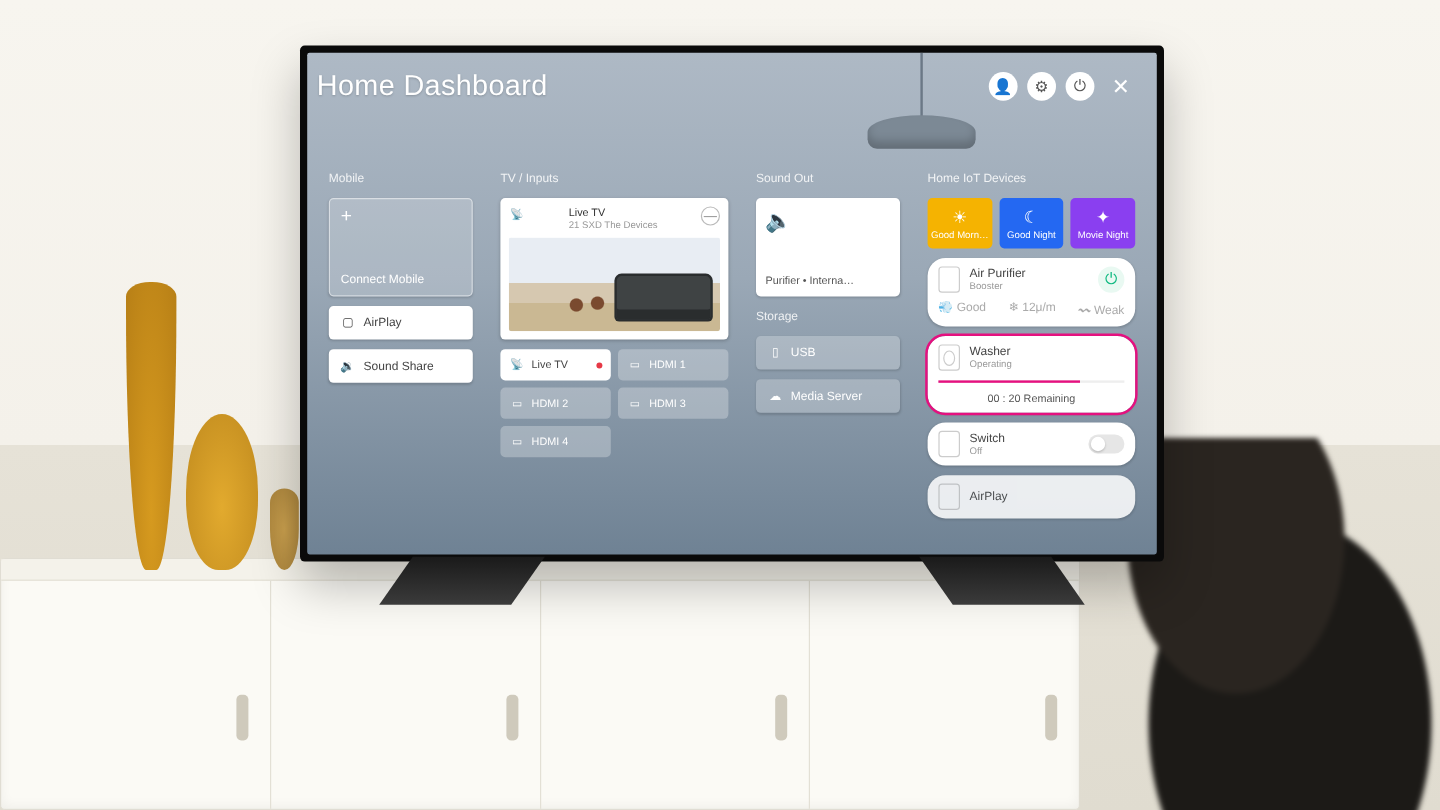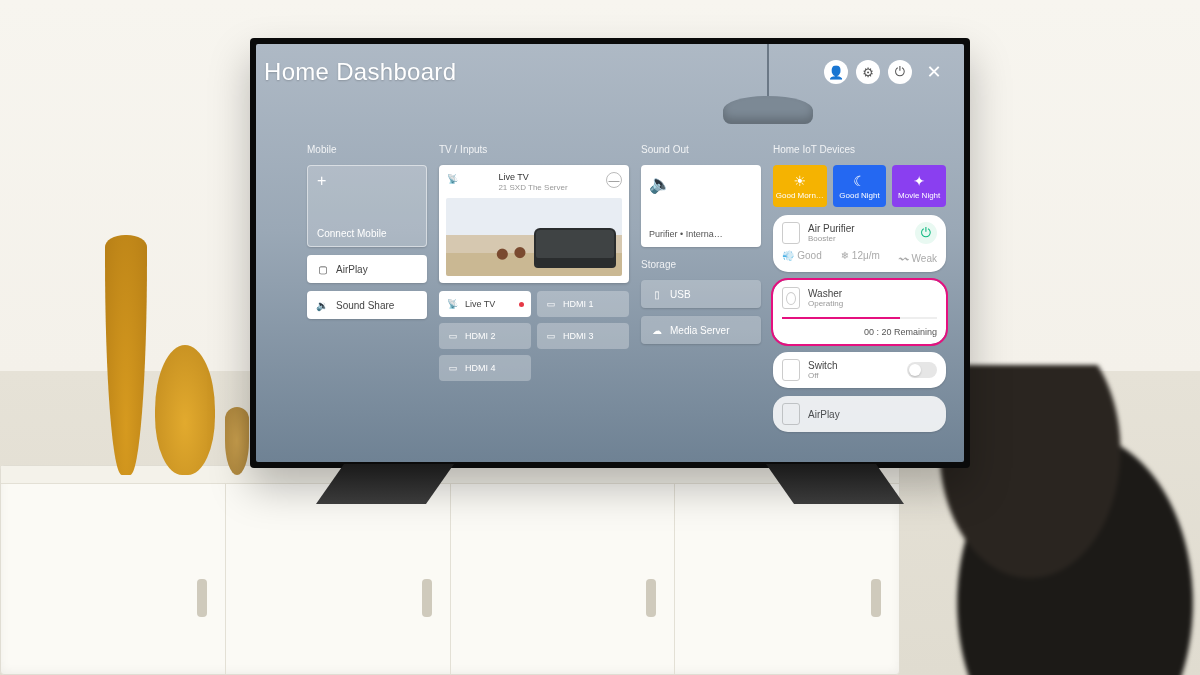--- a/index.html
+++ b/index.html
@@ -39,21 +39,21 @@
   .lamp::after { content: ""; position: absolute; left: -44px; top: 52px; width: 90px; height: 28px; background: #7c8995; border-radius: 50% 50% 8px 8px; box-shadow: inset 0 -6px 8px rgba(0,0,0,.2); }
 
   
   .hdr { position: absolute; left: 8px; top: 14px; right: 20px; display: flex; align-items: center; justify-content: space-between; }
   .title { font-size: 24px; font-weight: 300; letter-spacing: .3px; text-shadow: 0 1px 2px rgba(0,0,0,.2); }
   .hdr-icons { display: flex; gap: 8px; align-items: center; }
   .hdr-btn { width: 24px; height: 24px; border-radius: 50%; background: #fff; color: #555; display: flex; align-items: center; justify-content: center; font-size: 13px; }
   .close-x { width: 20px; height: 20px; color: #fff; font-size: 18px; display: flex; align-items: center; justify-content: center; margin-left: 4px; }
 
   
-  .cols { position: absolute; left: 18px; right: 18px; top: 100px; bottom: 10px; display: flex; gap: 12px; margin-left: 33px; }
+  .cols { position: absolute; left: 18px; right: 18px; top: 100px; bottom: 10px; display: flex; gap: 23px; }
   .col { display: flex; flex-direction: column; gap: 8px; }
   .col-label { font-size: 10px; font-weight: 300; opacity: .85; margin-bottom: 2px; }
   .c-mobile { width: 120px; }
   .c-tv { width: 190px; }
   .c-sound { width: 120px; }
   .c-iot { flex: 1; }
 
   .card { background: #fff; color: #444; border-radius: 4px; padding: 7px 9px; font-size: 10px; display: flex; align-items: center; gap: 6px; box-shadow: 0 1px 2px rgba(0,0,0,.15); }
   .card.ghost { background: rgba(255,255,255,.18); color: #fff; border: 1px solid rgba(255,255,255,.5); }
   .card.ghost.tall { height: 82px; flex-direction: column; align-items: flex-start; justify-content: space-between; }
@@ -96,21 +96,21 @@
   .device.sel { outline: 2px solid #e5107f; }
   .dev-head { display: flex; align-items: center; gap: 8px; }
   .dev-ico { width: 18px; height: 22px; border: 1px solid #ccc; border-radius: 3px; position: relative; }
   .dev-ico.washer::after { content: ""; position: absolute; inset: 4px 3px 3px; border: 1px solid #ccc; border-radius: 50%; }
   .dev-t { font-weight: 500; font-size: 10px; }
   .dev-s { color: #999; font-size: 8px; }
   .pwr { margin-left: auto; width: 22px; height: 22px; border-radius: 50%; background: #e9f9f2; color: #10b981; display: flex; align-items: center; justify-content: center; font-size: 13px; }
   .stats { display: flex; justify-content: space-between; margin-top: 6px; color: #aaa; font-size: 10px; }
   .prog { height: 2px; background: #eee; margin: 8px 0 6px; position: relative; }
   .prog::after { content: ""; position: absolute; left: 0; top: 0; height: 100%; width: 76%; background: #e5107f; }
-  .remain { text-align: right; font-size: 9px; color: #555; padding-top: 2px; }
+  .remain { text-align: center; font-size: 9px; color: #555; padding-top: 2px; }
   .toggle { margin-left: auto; width: 30px; height: 16px; border-radius: 10px; background: #e6e6e6; position: relative; }
   .toggle::after { content: ""; position: absolute; left: 2px; top: 2px; width: 12px; height: 12px; background: #fff; border-radius: 50%; box-shadow: 0 1px 2px rgba(0,0,0,.2); }
 </style>
 </head>
 <body>
 
 <div class="room">
   <div class="credenza">
     <div class="top"></div>
     <div class="doors">
@@ -168,21 +168,21 @@
           </div>
         </div>
 
         <div class="col c-tv">
           <div class="col-label">TV / Inputs</div>
           <div class="live-card">
             <div class="live-head">
               <span class="ic">📡</span>
               <div class="txt">
                 <div>Live TV</div>
-                <div class="sub"><span>21 SXD</span> <span>The Server</span></div>
+                <div class="sub"><span>21 SXD</span> <span>The Devices</span></div>
               </div>
               <div class="circ">—</div>
             </div>
             <div class="thumb"></div>
           </div>
           <div class="chips">
             <div class="chip solid">
               <span class="ic">📡</span>
               <span>Live TV</span>
               <span class="dot-red"></span>

